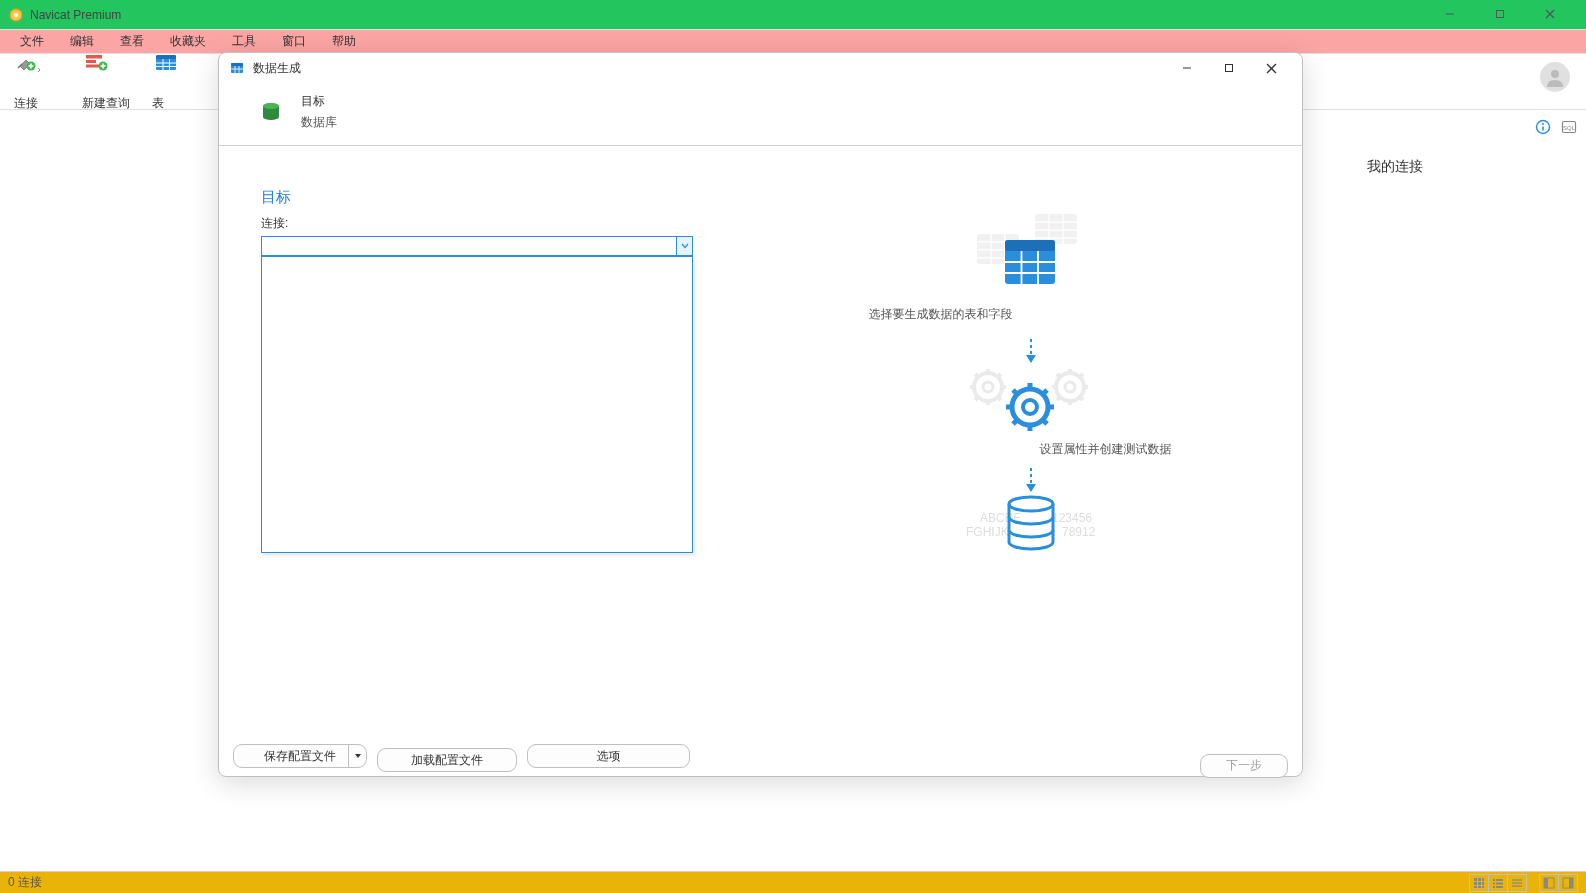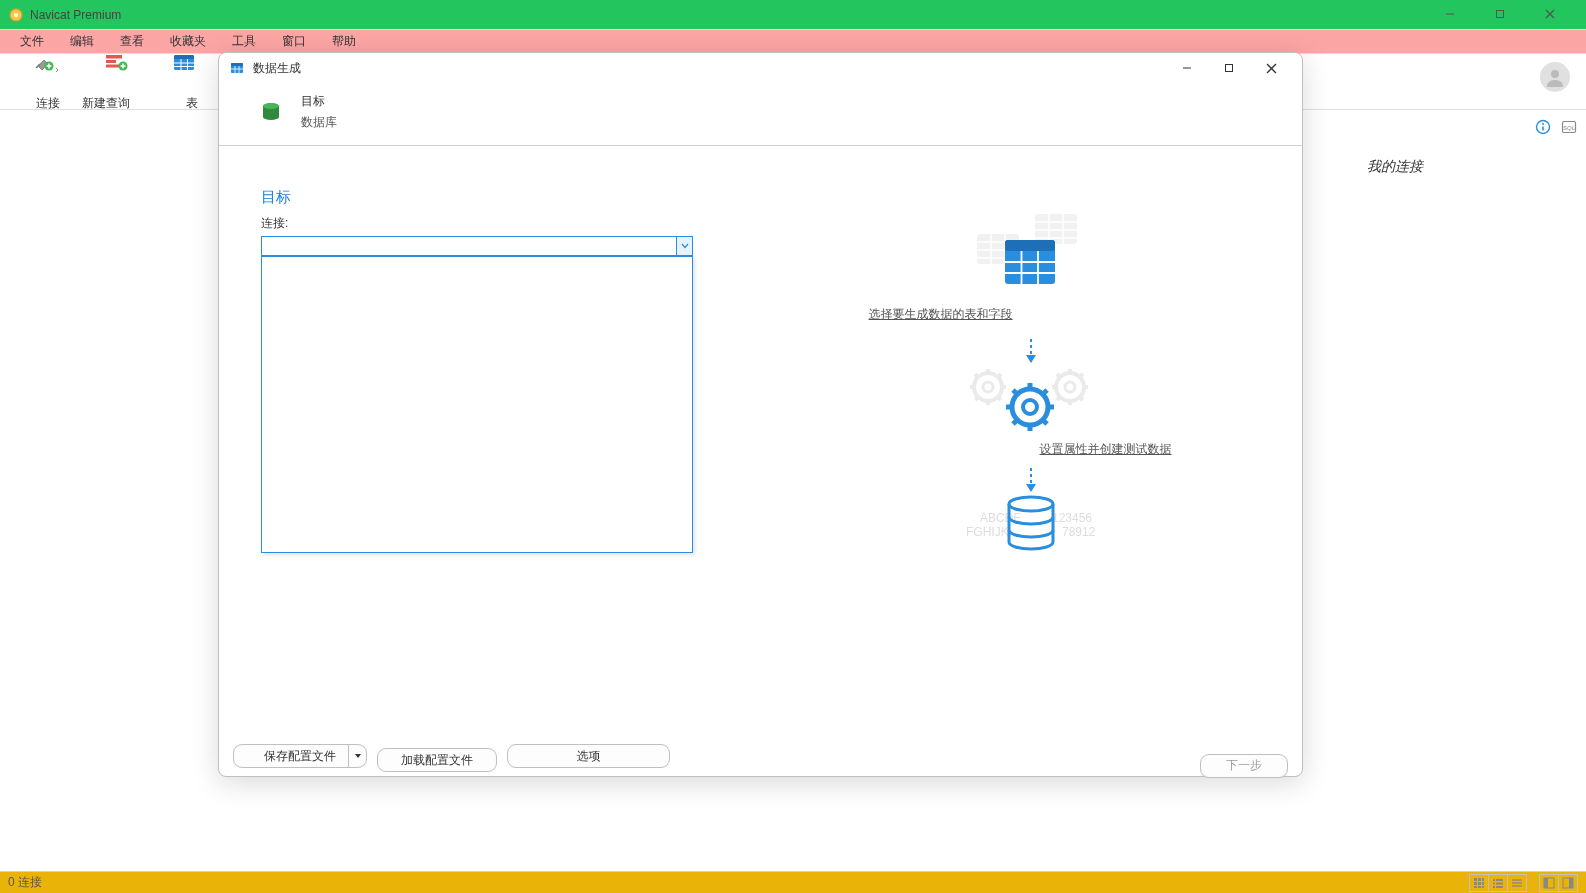--- a/index.html
+++ b/index.html
@@ -74,21 +74,21 @@
       background: #fff;
       display: flex;
       align-items: center;
       padding-left: 14px;
       border-bottom: 1px solid #e0e0e0;
       gap: 22px;
     }
     .tool-btn {
       display: flex;
       flex-direction: column;
-      align-items: flex-end;
+      align-items: flex-start;
       gap: 20px;
       cursor: pointer;
       min-width: 46px;
     }
     .tool-icon {
       width: 28px;
       height: 24px;
       display: flex;
       align-items: center;
       justify-content: center;
@@ -110,21 +110,20 @@
       align-items: center;
       justify-content: center;
     }
 
     
     .right-panel-content {
       position: absolute;
       right: 8px;
       top: 118px;
       width: 260px;
-      font-style: italic;
     }
     .right-icons {
       display: flex;
       gap: 8px;
       justify-content: flex-end;
       margin-bottom: 22px;
     }
     .right-icon-box {
       width: 18px;
       height: 18px;
@@ -271,21 +270,20 @@
       flex-direction: column;
       align-items: center;
       padding-top: 24px;
       padding-left: 100px;
     }
 
     .step-text {
       font-size: 12px;
       color: #555;
       margin: 14px 0;
-      text-decoration: underline;
     }
 
     
     .dialog-footer {
       height: 40px;
       display: flex;
       align-items: center;
       padding: 0 14px;
       gap: 10px;
     }
@@ -297,21 +295,21 @@
       font-size: 12px;
       color: #333;
       cursor: pointer;
       display: flex;
       align-items: center;
       justify-content: center;
       border-radius: 9px;
     }
     .btn-save { width: 134px; position: relative; justify-content: center;}
     .btn-save .split-arrow { position: absolute; right: 0; top: 0; bottom: 0; width: 18px; border-left: 1px solid #bfbfbf; display:flex; align-items:center; justify-content:center;}
-    .btn-load { width: 120px; margin-top: 8px; }
+    .btn-load { width: 140px; margin-top: 8px; }
     .btn-opt { width: 163px; }
     .btn-next { width: 88px; margin-left: auto; color: #999; margin-top: 19px; }
 
     
     .statusbar {
       position: absolute;
       left: 0;
       right: 0;
       bottom: 0;
       height: 22px;

